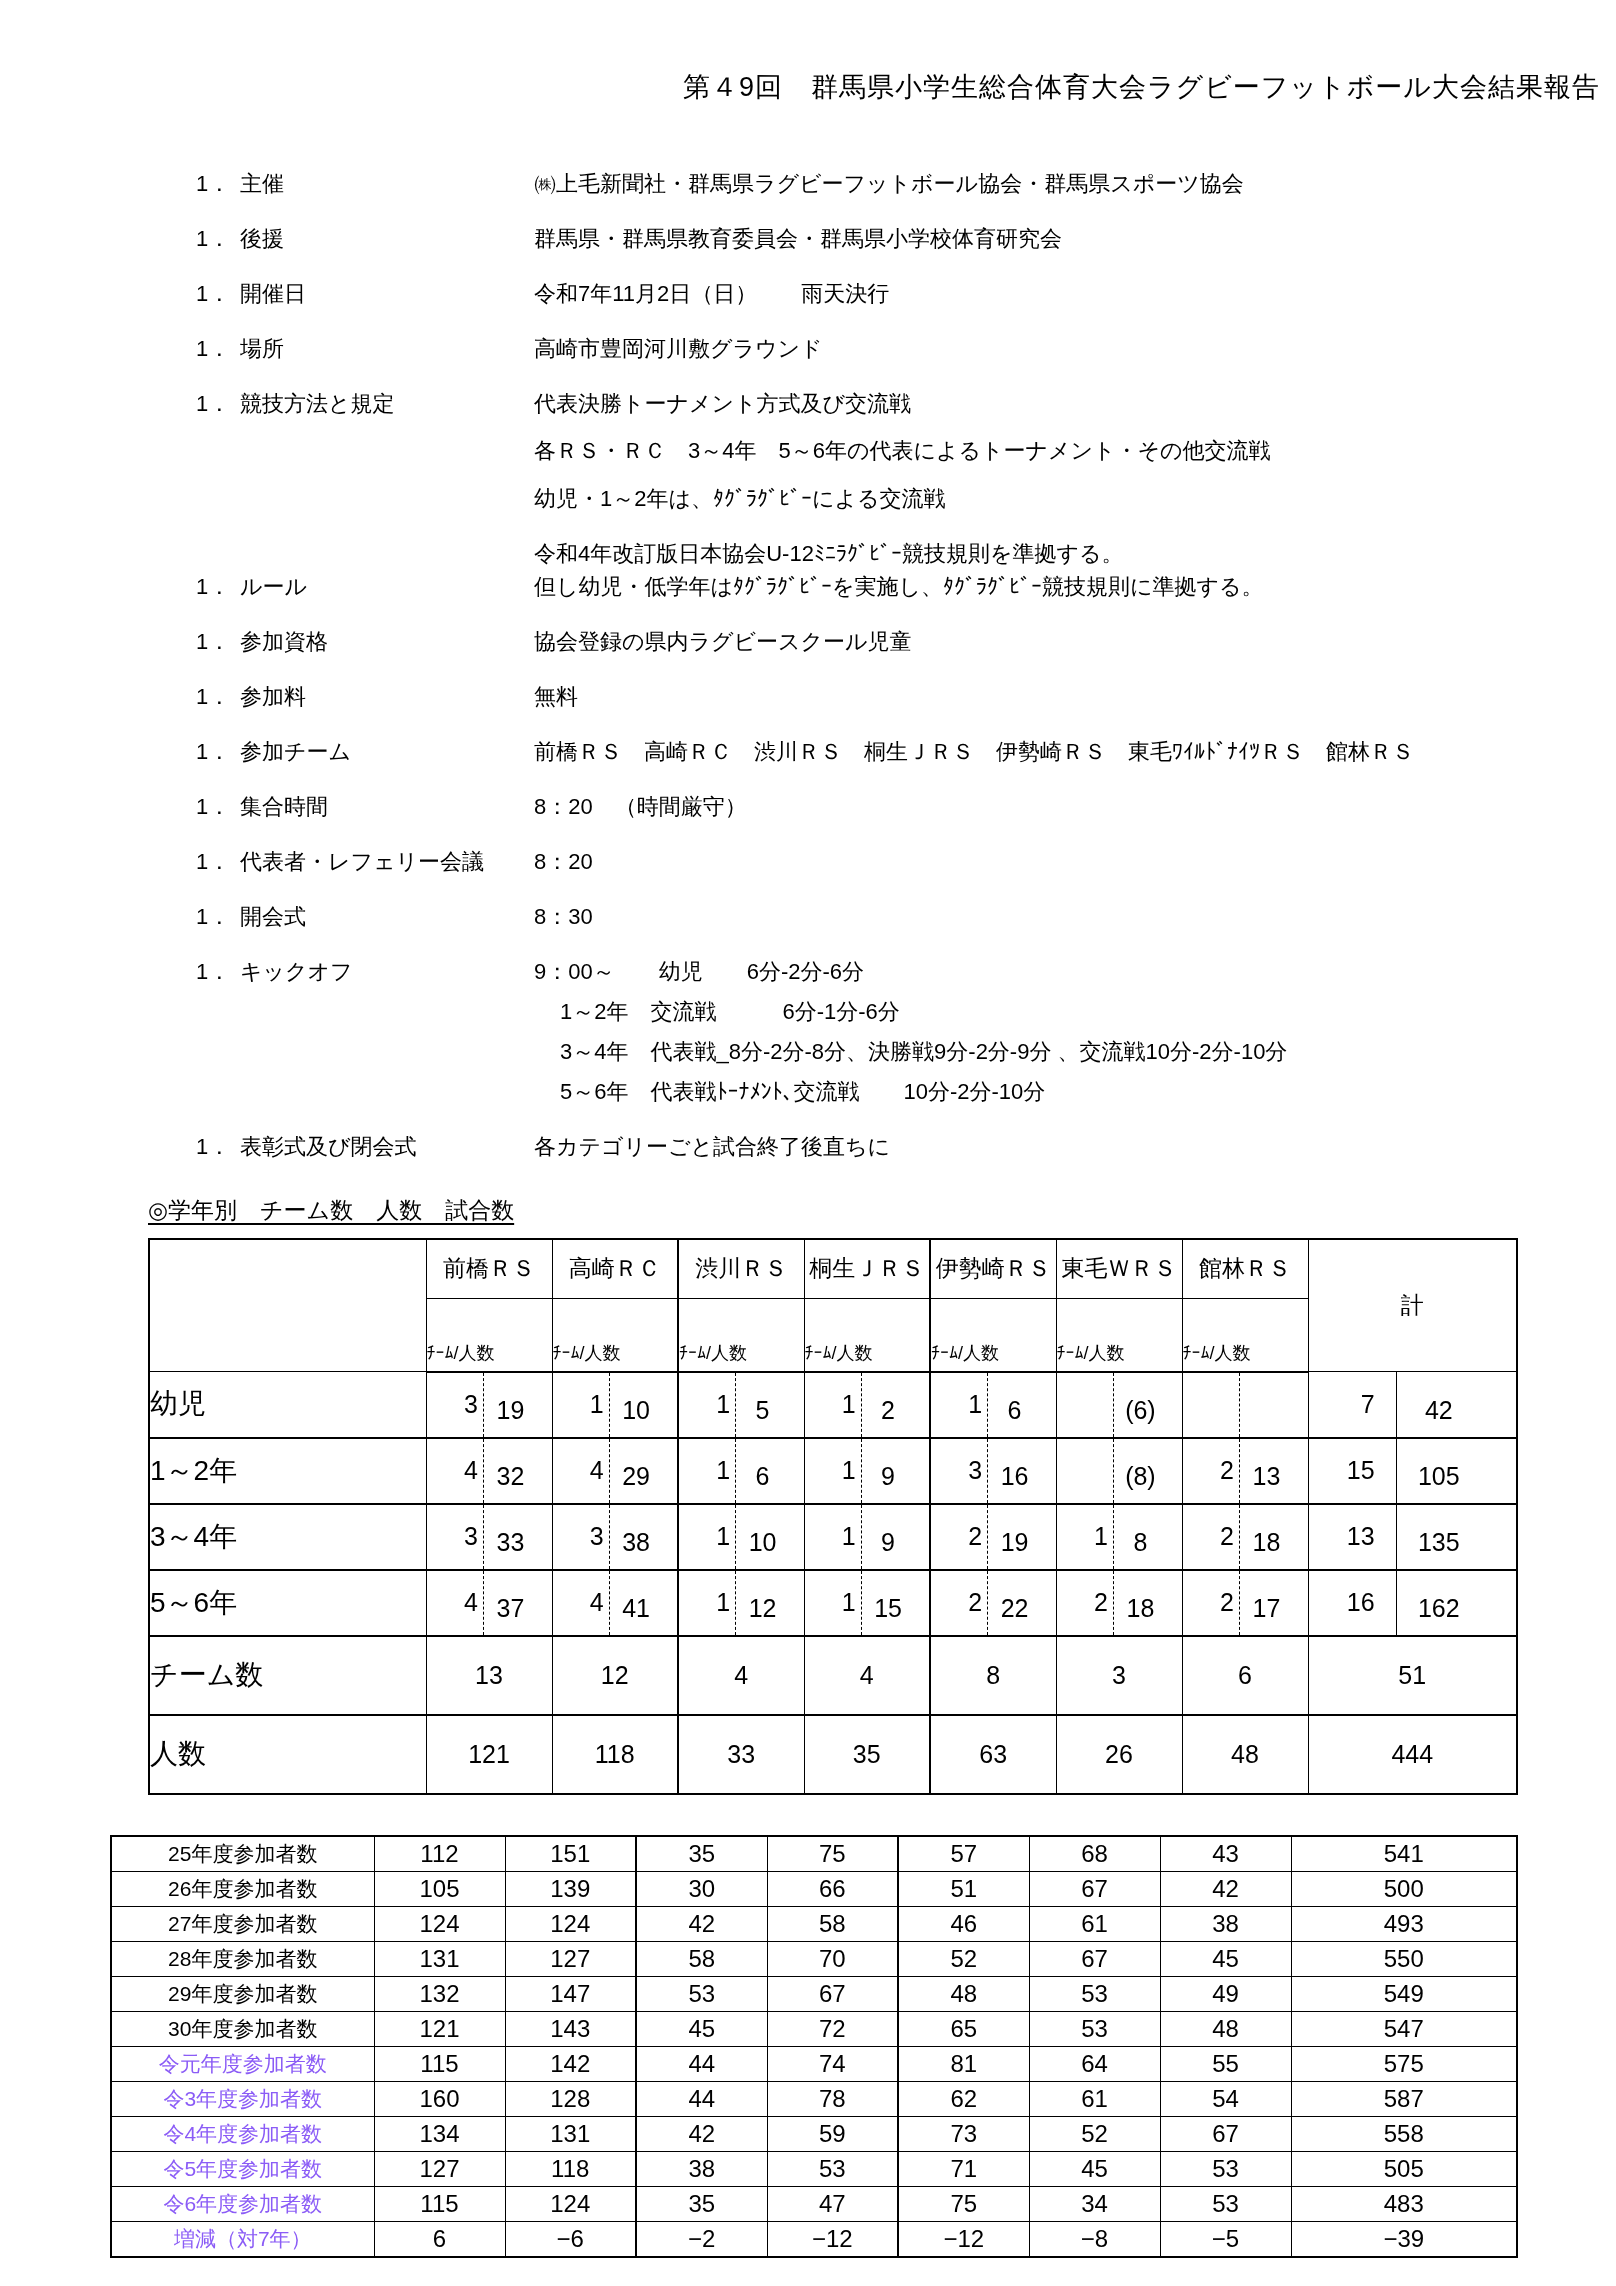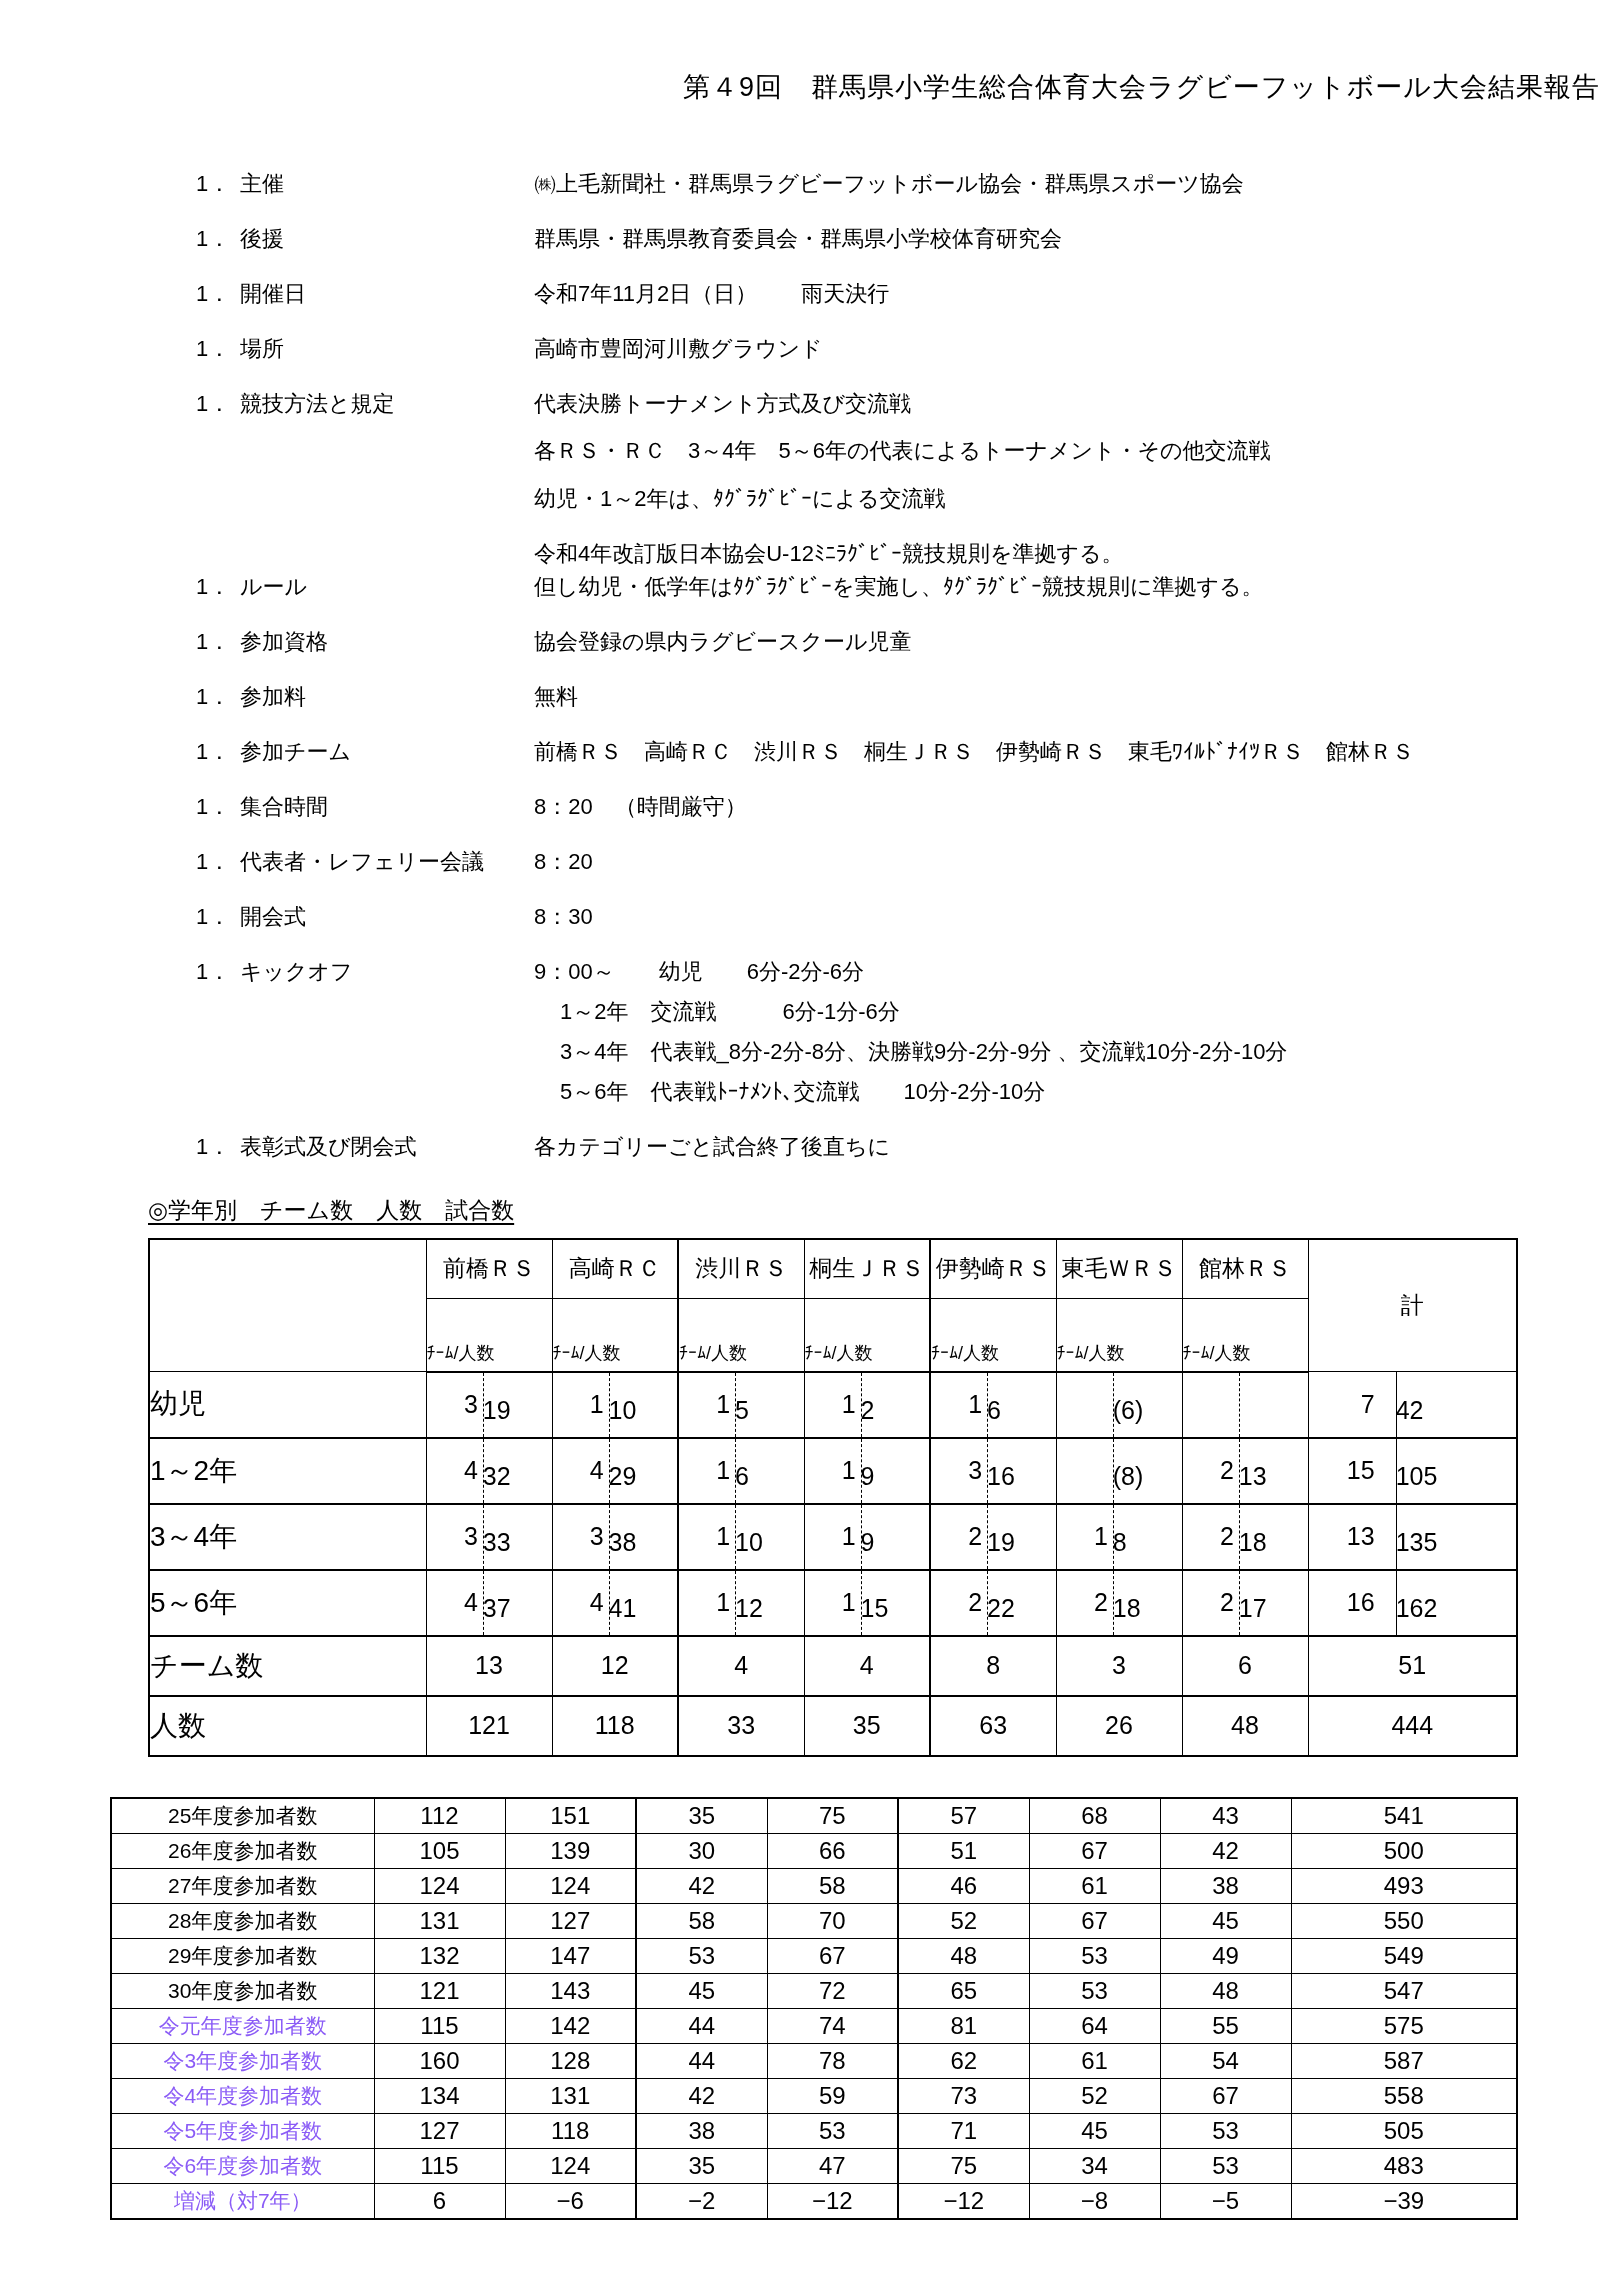--- a/index.html
+++ b/index.html
@@ -37,32 +37,32 @@
   
   #grade-table {
     margin-left:148px; width:1370px; table-layout:fixed; border-collapse:collapse;
     border:2.9px solid #000;
   }
   #grade-table th, #grade-table td { border:1.9px solid #000; padding:0; font-weight:normal; }
   #grade-table .thick-l { border-left:2.9px solid #000; }
   #grade-table tr.h-top  { height:60px; }
   #grade-table tr.h-sub  { height:73px; }
   #grade-table tr.r-grade{ height:66px; }
-  #grade-table tr.r-sum  { height:60px; }
+  #grade-table tr.r-sum  { height:79px; }
   #grade-table .corner { }
   #grade-table .team-name { font-size:23px; text-align:center; vertical-align:middle; }
   #grade-table .sub { font-size:18px; text-align:left; vertical-align:bottom; padding-bottom:5.7px; border-bottom:2.9px solid #000; }
   #grade-table .total-head { font-size:23px; text-align:center; vertical-align:middle; }
   #grade-table .row-label { font-size:28px; text-align:left; vertical-align:middle; }
   #grade-table .r-grade td { border-bottom:2.9px solid #000; }
   #grade-table .r-sum td { border-bottom:2.9px solid #000; }
   .split-cell { position:relative; font-size:25px; }
   .split-cell .inner { display:flex; height:100%; align-items:center; }
   .split-cell .sub-l { width:45%; text-align:right; padding-right:4.8px; box-sizing:border-box; }
-  .split-cell .sub-r { width:55%; text-align:left; padding-right:13.4px; box-sizing:border-box;margin-top:12px; }
+  .split-cell .sub-r { width:55%; text-align:center; padding-right:13.4px; box-sizing:border-box;margin-top:12px; }
   .split-cell .divider { position:absolute; top:0; bottom:0; left:45%; width:0; border-left:1.9px dashed #000; }
   .split-cell.total-cell .divider { border-left:1.9px solid #000; left:42%; }
   .split-cell.total-cell .sub-l { width:42%; padding-right:21px; }
   .split-cell.total-cell .sub-r { width:58%; padding-right:34px; }
   #grade-table .sum-val { font-size:25px; text-align:center; vertical-align:middle; }
 
   
   #history-table {
     margin:40px 0 0 110px; width:1405px; table-layout:fixed; border-collapse:collapse;
     border:2.9px solid #000;

